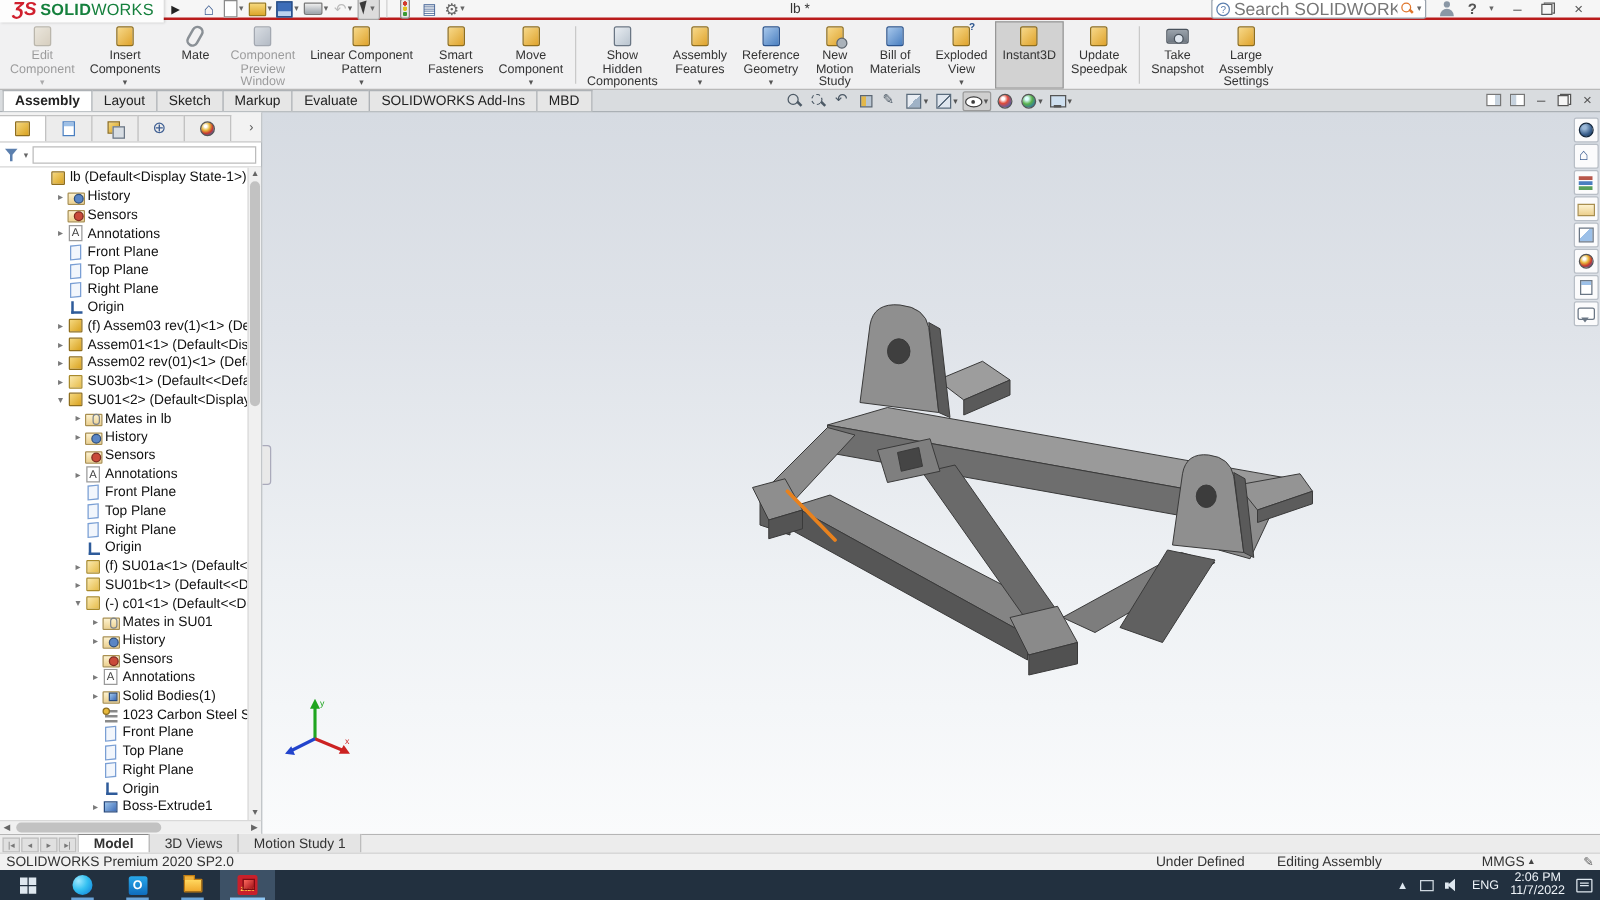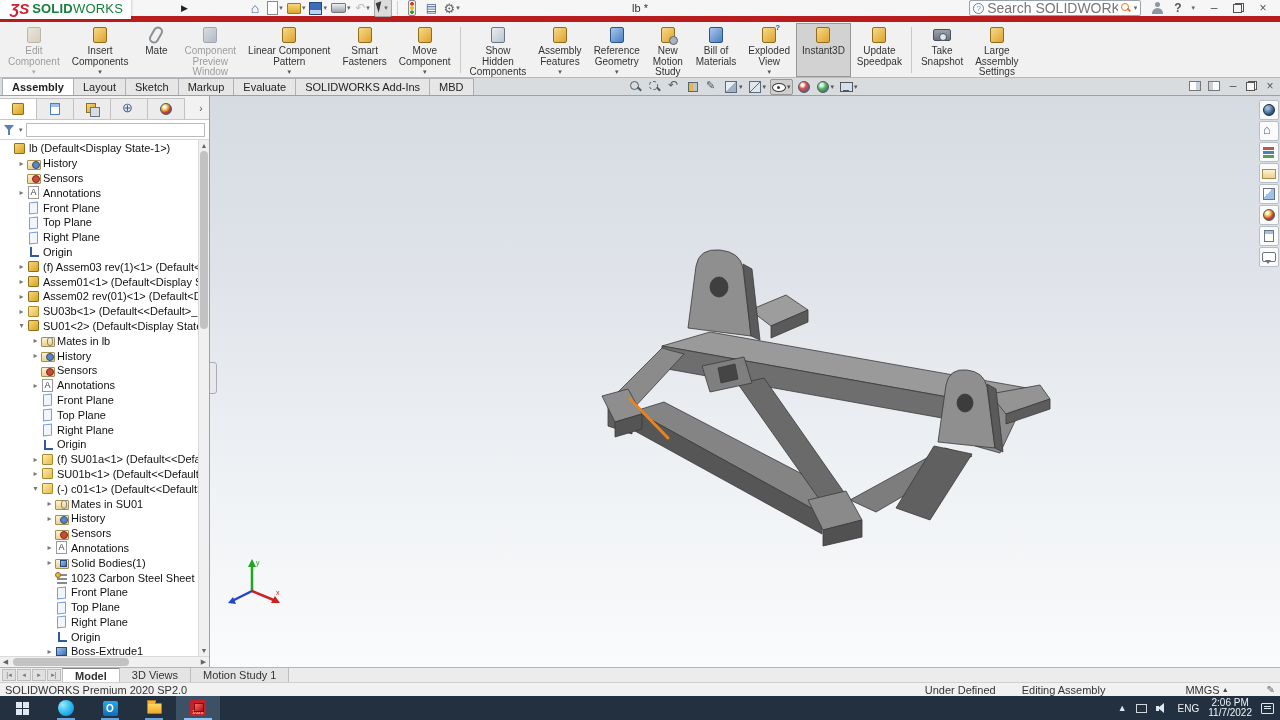--- a/index.html
+++ b/index.html
@@ -1,21 +1,21 @@
 <!DOCTYPE html>
 <html><head>
 <meta charset="utf-8">
 <title>SOLIDWORKS</title>
 <style>
   * { box-sizing: border-box; margin:0; padding:0; }
   html,body { width:1280px; height:720px; overflow:hidden; font-family:"Liberation Sans", sans-serif; font-size:11px; background:#fff; }
   .app { width:1280px; height:720px; display:flex; flex-direction:column; position:relative; }
 
   
-  .titlebar { height:22px; background:#f6f6f6; display:flex; align-items:center; border-bottom:6px solid #b91c1c; position:relative;gap:44px; }
+  .titlebar { height:16px; background:#f6f6f6; display:flex; align-items:center; border-bottom:2px solid #b91c1c; position:relative; }
   .logo-card { background:#fdfdfd; height:22px; display:flex; align-items:center; padding:0 8px 0 10px; box-shadow:1px 0 2px rgba(0,0,0,.15); }
   .logo-ds { color:#d0202e; font-style:italic; font-weight:bold; font-size:15px; margin-right:3px; }
   .logo-word { color:#15803d; font-size:13px; letter-spacing:.2px; }
   .logo-word b { font-weight:bold; }
   .flyout { margin:0 6px; color:#222; font-size:9px; }
   .qa-wrap { display:flex; align-items:center; gap:2px; margin-left:8px; }
   .qa { height:18px; min-width:18px; display:inline-flex; align-items:center; justify-content:center; border-radius:2px; position:relative; padding:0 1px; }
   .qa-active { background:#dcdcdc; border:1px solid #a6a6a6; }
   .qcaret { font-size:7px; color:#666; margin-left:1px; }
   .qasep { width:1px; height:14px; background:#cfcfcf; margin:0 3px; }
@@ -113,21 +113,21 @@
   .pi-configurationmanager::before { content:""; position:absolute; left:2px; top:2px; width:8px; height:8px; background:linear-gradient(135deg,#f5d87f,#d9a21f); border:1px solid #8f6e1d; }
   .pi-configurationmanager::after { content:""; position:absolute; left:6px; top:6px; width:8px; height:8px; background:#d7dde3; border:1px solid #6a7684; }
   .pi-dimxpertmanager::before { content:"⊕"; position:absolute; left:1px; top:-1px; font-size:13px; color:#3f5f93; }
   .pi-displaymanager::before { content:""; position:absolute; inset:2px; border-radius:50%; background:radial-gradient(circle at 35% 30%, #fff 0 10%, #e8b93c 35%, #c83a2e 60%, #3a62c0 90%); border:1px solid #555; }
   .filterrow { height:20px; display:flex; align-items:center; padding:2px 4px; gap:3px; border-bottom:1px solid #d6d6d6; }
   .funnel { width:12px; height:12px; position:relative; flex:none; }
   .funnel::before { content:""; position:absolute; left:0; top:1px; border-left:5px solid transparent; border-right:5px solid transparent; border-top:6px solid #5b7fae; }
   .funnel::after { content:""; position:absolute; left:4px; top:6px; width:2px; height:5px; background:#5b7fae; }
   .fcaret { font-size:7px; color:#666; }
   .filterbox { flex:1; height:14px; border:1px solid #bcbcbc; background:#fff; }
-  .treewrap { flex:1; display:flex; min-height:0; }
+  .treewrap { flex:1; display:flex; min-height:0;padding-left:27px; }
   .tree { flex:1; overflow:hidden; padding-top:1px; }
   .trow { display:flex; align-items:center; height:14.8px; white-space:nowrap; overflow:hidden; color:#111; }
   .tarrow { width:11px; flex:none; font-size:8px; color:#7a7a7a; text-align:center; }
   .tlab { overflow:hidden; white-space:nowrap; }
   .ti { width:13px; height:13px; margin:0 3px 0 0; flex:none; position:relative; display:inline-block; }
   .ti-asm::before { content:""; position:absolute; inset:1px; background:linear-gradient(135deg,#f5d87f,#d9a21f); border:1px solid #8f6e1d; border-radius:1px; }
   .ti-party::before { content:""; position:absolute; inset:1px; background:linear-gradient(135deg,#fbe9ad,#e6bc4a); border:1px solid #a98a2a; border-radius:1px; }
   .ti-hist::before,.ti-sens::before,.ti-mates::before,.ti-solid::before { content:""; position:absolute; left:0; top:3px; width:12px; height:8px; background:linear-gradient(#fdf2cf,#ecd08e); border:1px solid #a98f4f; border-radius:1px; }
   .ti-hist::after { content:""; position:absolute; right:0px; top:4px; width:6px; height:6px; border-radius:50%; background:#5a86c5; border:1px solid #30507e; }
   .ti-sens::after { content:""; position:absolute; right:0px; top:4px; width:6px; height:6px; border-radius:50%; background:#c94a3a; border:1px solid #7e2a20; }
@@ -160,21 +160,21 @@
   .tp-home::before { content:"⌂"; position:absolute; left:1px; top:-2px; font-size:13px; color:#3f5f93; }
   .tp-design-library::before { content:""; position:absolute; left:1px; top:2px; width:11px; height:3px; background:#b8574a; box-shadow:0 4px 0 #4a7fc0, 0 8px 0 #58a05a; }
   .tp-file-explorer::before { content:""; position:absolute; left:0; top:3px; width:12px; height:8px; background:linear-gradient(#fdf2cf,#ecd08e); border:1px solid #a98f4f; }
   .tp-view-palette::before { content:""; position:absolute; inset:1px; background:linear-gradient(135deg,#fff 40%,#9cc0e8 40%); border:1px solid #6a7684; }
   .tp-appearances-scenes::before { content:""; position:absolute; inset:1px; border-radius:50%; background:radial-gradient(circle at 35% 30%, #fff 0 10%, #e8b93c 35%, #c83a2e 60%, #3a62c0 90%); border:1px solid #555; }
   .tp-custom-properties::before { content:""; position:absolute; inset:1px 2px; background:#fff; border:1px solid #6a7684; box-shadow:inset 0 3px 0 #9cc0e8; }
   .tp-solidworks-forum::before { content:""; position:absolute; left:0; top:2px; width:12px; height:8px; border:1px solid #6a7684; border-radius:2px; background:#fff; }
   .tp-solidworks-forum::after { content:""; position:absolute; left:3px; top:10px; border-left:3px solid transparent; border-right:3px solid transparent; border-top:4px solid #6a7684; }
 
   
-  .bottomtabs { height:15px; background:#ececec; border-top:1px solid #b5b5b5; display:flex; align-items:center; }
+  .bottomtabs { height:15px; background:#ececec; border-top:1px solid #b5b5b5; display:flex; align-items:flex-end; }
   .bnav { display:flex; align-items:center; padding:0 2px; gap:1px; }
   .bnavbtn { width:14px; height:12px; background:#e0e0e0; border:1px solid #bdbdbd; color:#777; font-size:7px; display:flex; align-items:center; justify-content:center; }
   .btab { padding:1px 12px; border-right:1px solid #bdbdbd; border-left:1px solid #bdbdbd; margin-left:-1px; color:#333; display:flex; align-items:center; background:#e4e4e4; }
   .btab-active { background:#fff; font-weight:bold; border-top:1px solid #888; }
 
   
   .statusbar { height:14px; background:#f1f1f1; border-top:1px solid #d0d0d0; display:flex; align-items:center; padding:0 5px; color:#333; font-size:11px; }
   .st-right { margin-left:auto; display:flex; align-items:center; }
   .st-underdefined { margin-right:26px; }
   .st-editing { margin-right:80px; }

